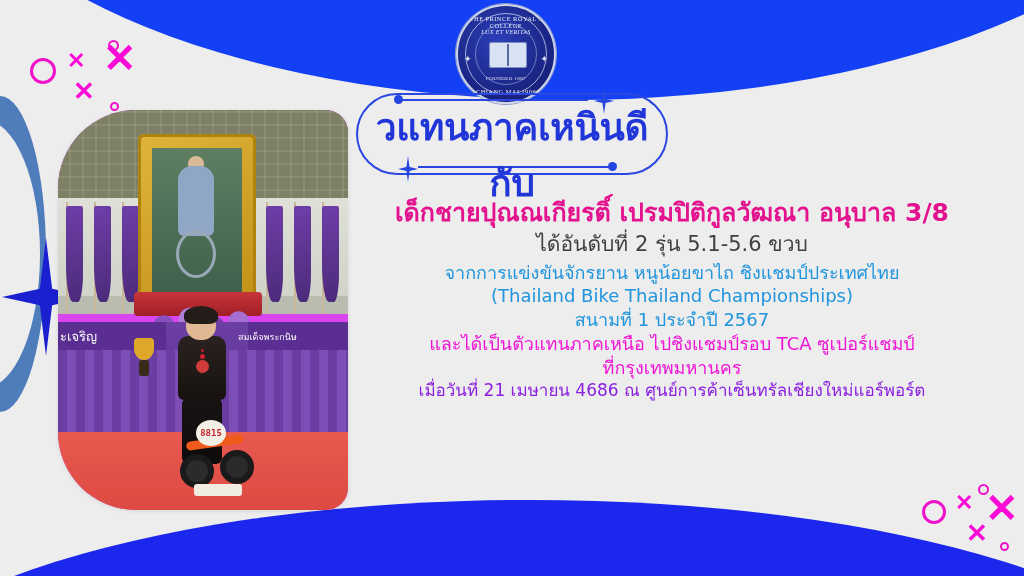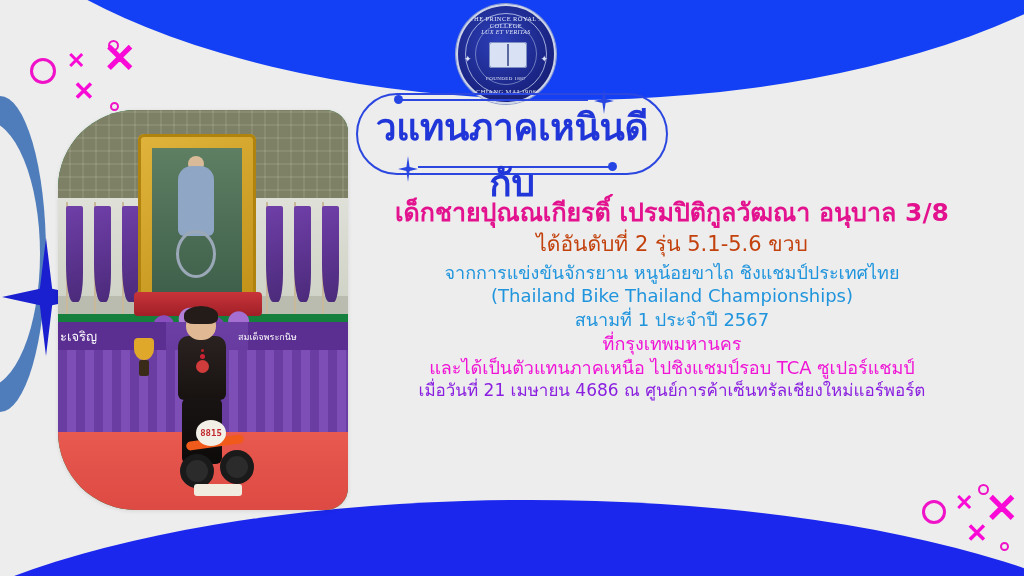--- a/index.html
+++ b/index.html
@@ -75,21 +75,21 @@
     font-family:"Liberation Sans", sans-serif;
   }
 
   
   .photo-wrap {
     position:absolute;
     left:58px; top:110px;
     width:290px; height:400px;
     border-radius:78px 22px 22px 78px;
     overflow:hidden;
-    background:#15803d;
+    background:#d946ef;
     box-shadow:0 1px 4px rgba(0,0,0,.10);
   }
   .ph { position:absolute; }
   .ph-ceiling {
     left:0; top:0; width:100%; height:92px;
     background:
       repeating-linear-gradient(90deg,#b3b5a1 0 11px,#c3c5b3 11px 13px),
       repeating-linear-gradient(0deg,#b3b5a1 0 11px,#c3c5b3 11px 13px);
     background-blend-mode:multiply;
   }
@@ -338,21 +338,21 @@
   
   .lines {
     position:absolute;
     left:352px; top:196px;
     width:640px;
     text-align:center;
     font-family:"DejaVu Sans", sans-serif;
   }
   .ln { line-height:1.32; white-space:nowrap; }
   .ln-name   { font-size:25px; color:#e3128e; font-weight:bold; margin-bottom:2px; }
-  .ln-rank   { font-size:21px; color:#c2410c; margin-bottom:2px; }
+  .ln-rank   { font-size:21px; color:#404040; margin-bottom:2px; }
   .ln-event  { font-size:18px; color:#2095dd; }
   .ln-eng    { font-size:18px; color:#2095dd; }
   .ln-round  { font-size:18px; color:#2095dd; }
   .ln-rep    { font-size:18px; color:#f014d6; }
   .ln-place  { font-size:18px; color:#f014d6; }
   .ln-date   { font-size:17px; color:#8a1fe0; }
 </style>
 </head>
 <body>
 
@@ -452,18 +452,18 @@
   <div class="sparkle-sm" style="left:398px; top:156px; width:20px; height:26px;"></div>
 
   <div class="heading-text">วแทนภาคเหนินดีกับ</div>
 
   <div class="lines">
     <div class="ln ln-name">เด็กชายปุณณเกียรติ์  เปรมปิติกูลวัฒณา   อนุบาล 3/8</div>
     <div class="ln ln-rank">ได้อันดับที่ 2 รุ่น 5.1-5.6 ขวบ</div>
     <div class="ln ln-event">จากการแข่งขันจักรยาน หนูน้อยขาไถ ชิงแชมป์ประเทศไทย</div>
     <div class="ln ln-eng">(Thailand Bike Thailand Championships)</div>
     <div class="ln ln-round">สนามที่ 1 ประจำปี 2567</div>
+    <div class="ln ln-rep">และได้เป็นตัวแทนภาคเหนือ ไปชิงแชมป์รอบ TCA ซูเปอร์แชมป์</div>
     <div class="ln ln-place">ที่กรุงเทพมหานคร</div>
-    <div class="ln ln-rep">และได้เป็นตัวแทนภาคเหนือ ไปชิงแชมป์รอบ TCA ซูเปอร์แชมป์</div>
     <div class="ln ln-date">เมื่อวันที่ 21 เมษายน 4686  ณ ศูนย์การค้าเซ็นทรัลเชียงใหม่แอร์พอร์ต</div>
   </div>
 
 </div>
 
 </body></html>

